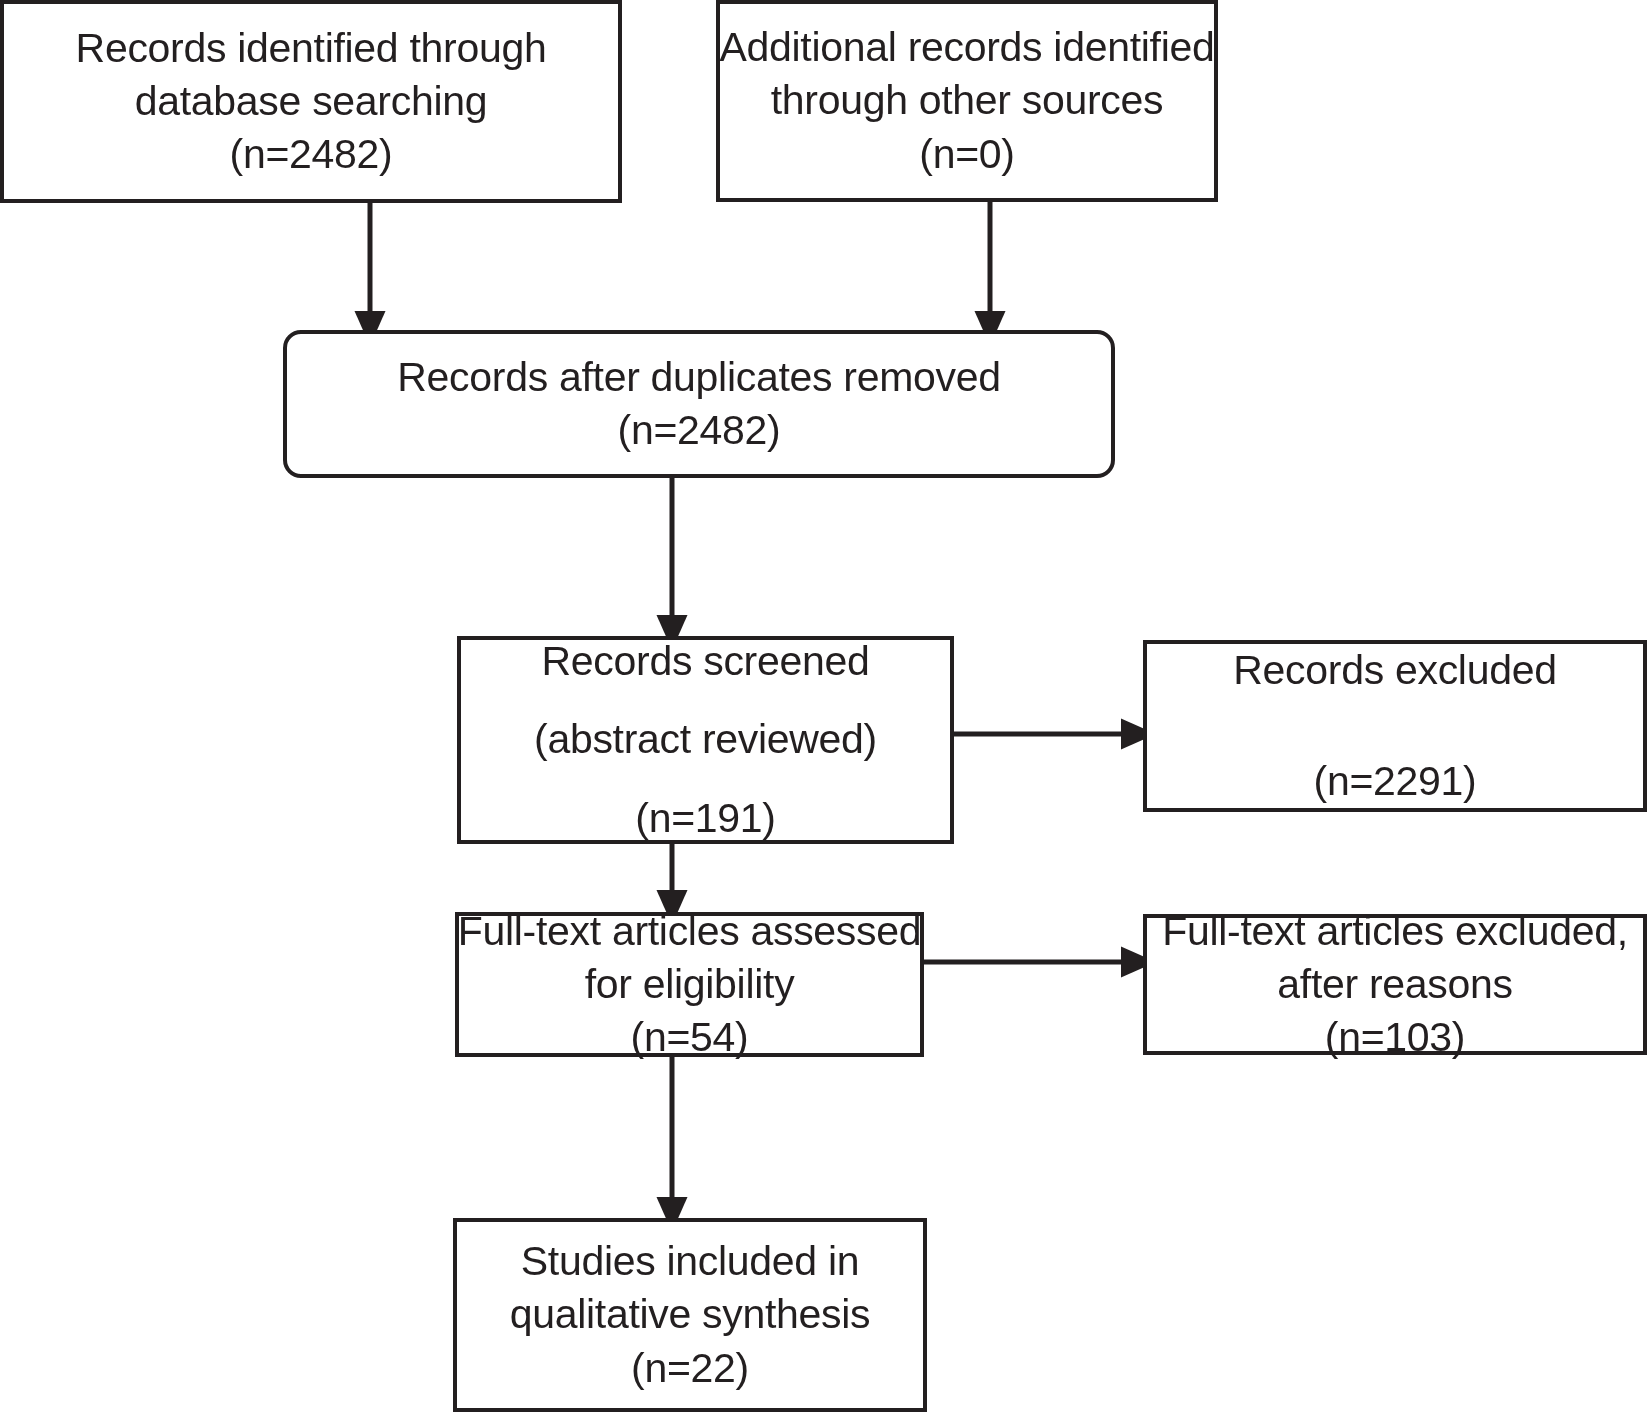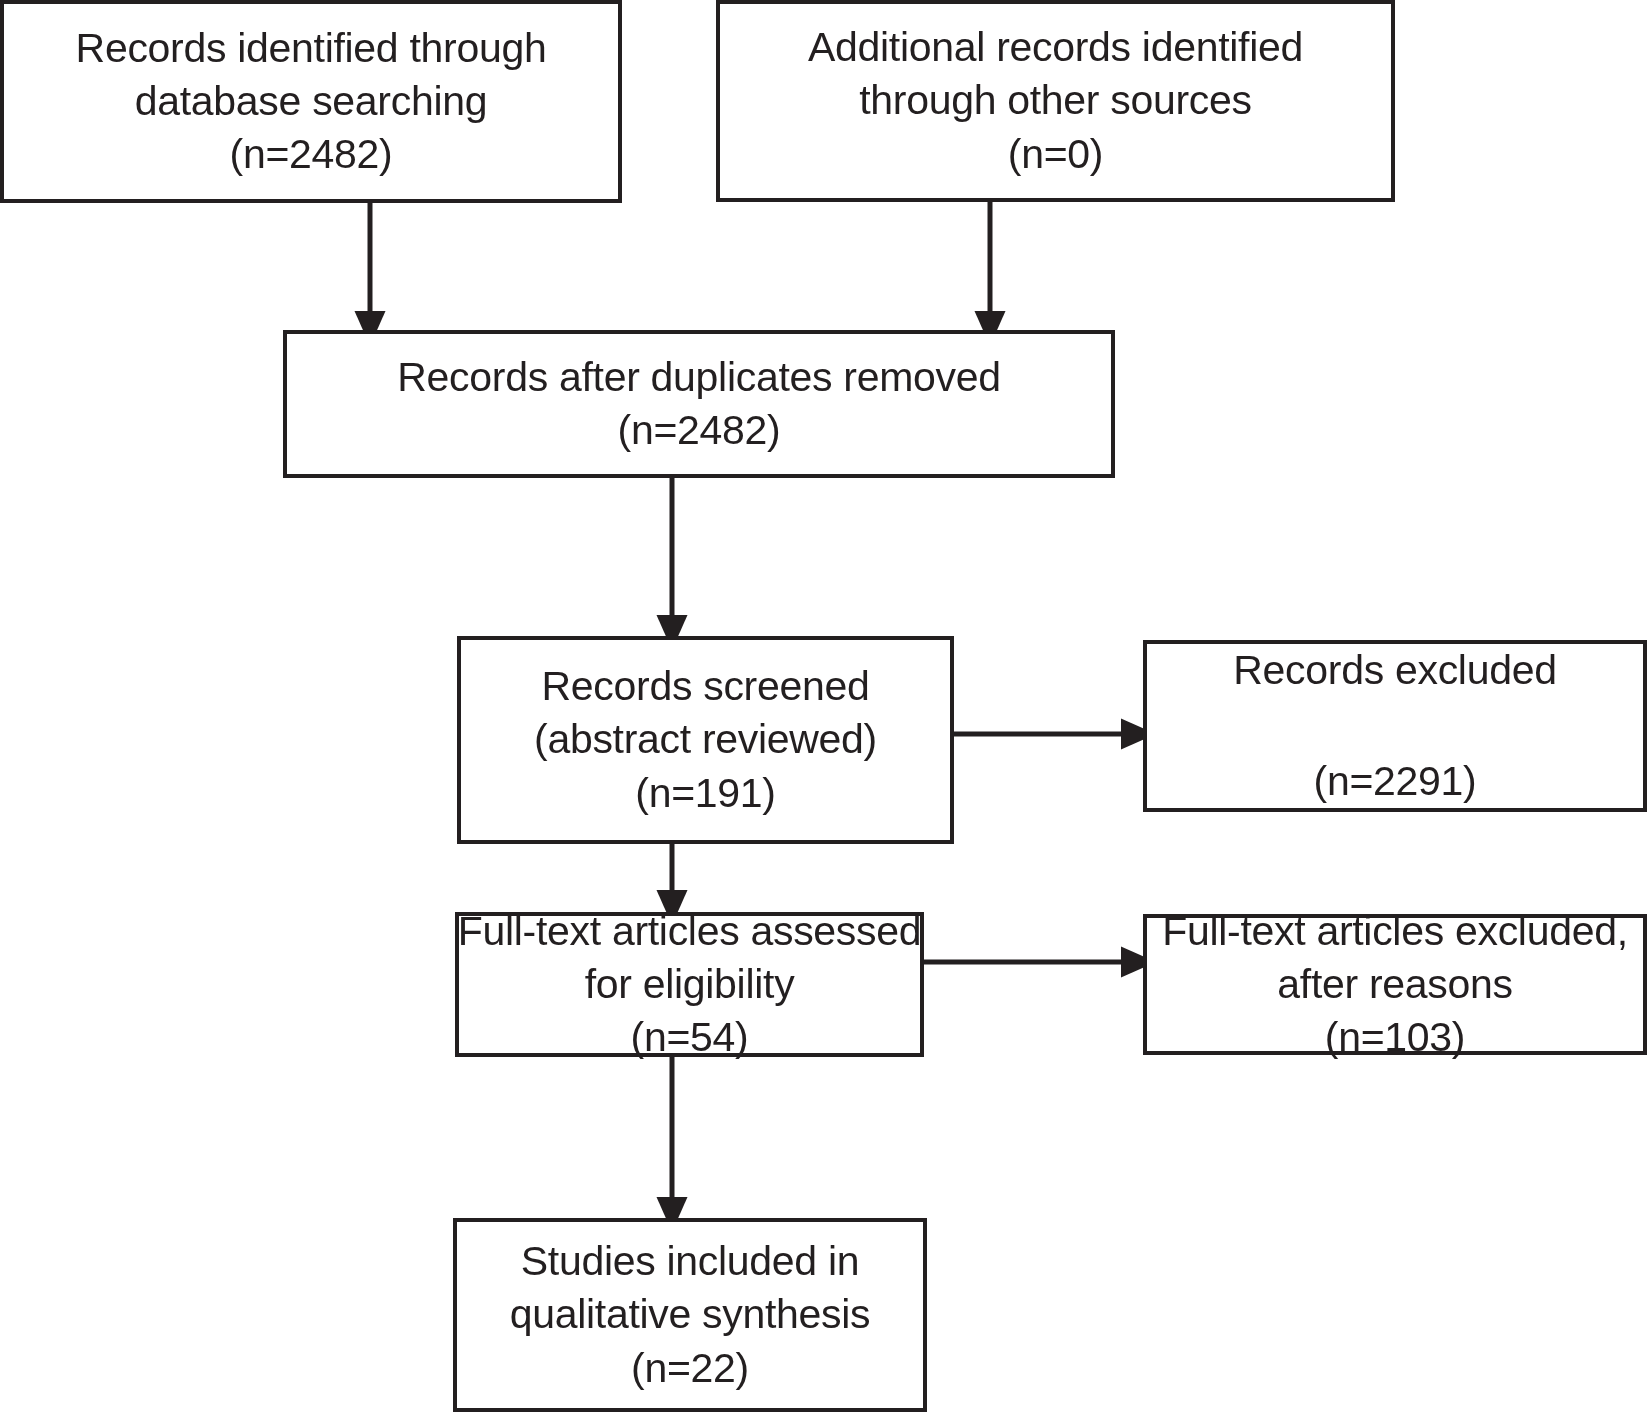--- a/index.html
+++ b/index.html
@@ -70,32 +70,32 @@
 
     <line x1="672" y1="1055" x2="672" y2="1213" stroke="#231f20" stroke-width="5" marker-end="url(#arrowhead)"></line>
   </svg>
 
   <div class="node" style="left:0px; top:0px; width:622px; height:203px;">
     <span class="line">Records identified through</span>
     <span class="line">database searching</span>
     <span class="line">(n=2482)</span>
   </div>
 
-  <div class="node" style="left:716px; top:0px; width:679px; height:202px;">
+  <div class="node" style="left:716px; top:0px; width:502px; height:202px;">
     <span class="line">Additional records identified</span>
     <span class="line">through other sources</span>
     <span class="line">(n=0)</span>
   </div>
 
-  <div class="node" style="left:283px; top:330px; width:832px; height:148px;">
+  <div class="node" style="left:283px; top:330px; width:832px; height:148px;border-radius:18px;">
     <span class="line">Records after duplicates removed</span>
     <span class="line">(n=2482)</span>
   </div>
 
-  <div class="node" style="left:457px; top:636px; width:497px; height:208px;">
+  <div class="node" style="left:457px; top:636px; width:497px; height:208px;gap:25px;">
     <span class="line">Records screened</span>
     <span class="line">(abstract reviewed)</span>
     <span class="line">(n=191)</span>
   </div>
 
   <div class="node" style="left:1143px; top:640px; width:504px; height:172px;justify-content:space-between;">
     <span class="line">Records excluded</span>
     <span class="line">(n=2291)</span>
   </div>
 

